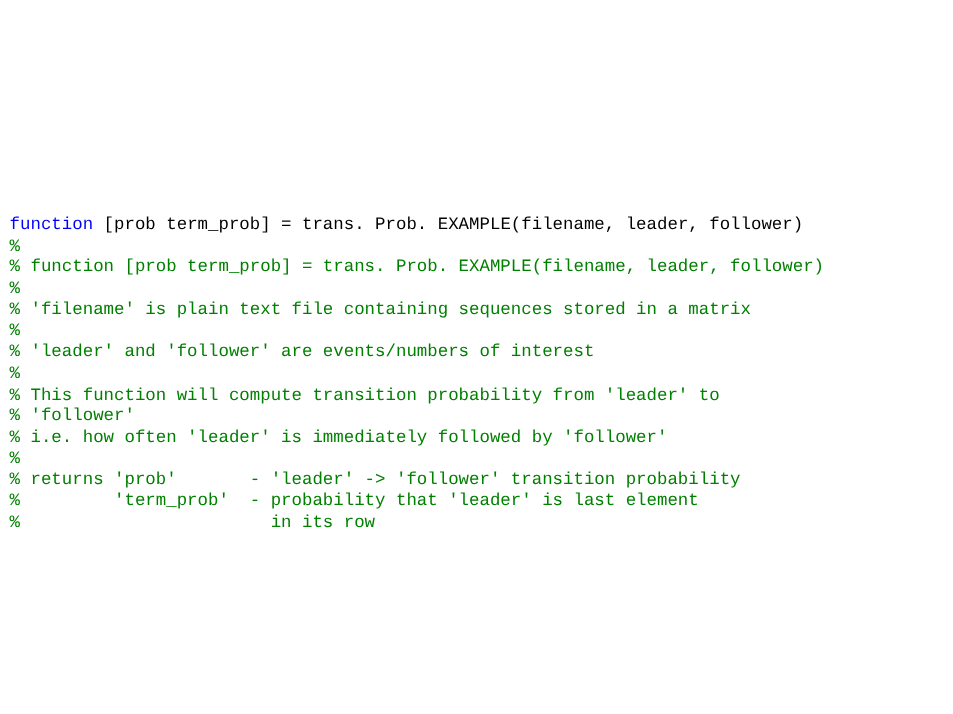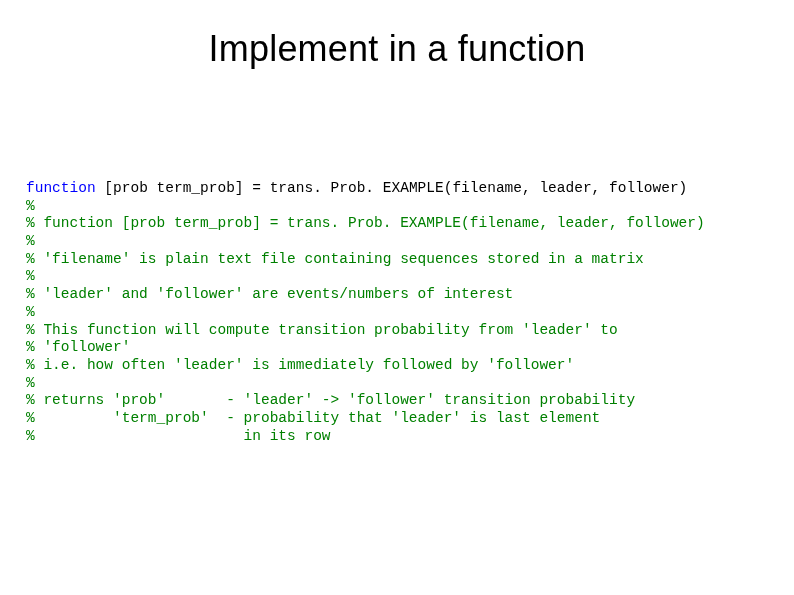--- a/index.html
+++ b/index.html
@@ -21,35 +21,34 @@
     font-size: 36px;
     font-weight: 400;
     color: #000000;
     text-align: center;
     padding-top: 28px;
     letter-spacing: 0.2px;
   }
   .code-block {
     position: absolute;
     top: 180px;
-    left: 26px;
+    left: 8px;
     font-family: "Courier New", Courier, monospace;
     font-size: 14.5px;
     line-height: 1.22;
     white-space: pre;
     color: #000000;
   }
   .kw { color: #0000ff; }
   .com { color: #008000; }
 </style>
 </head>
 <body>
 
 <div class="slide">
-  <div class="title">Implement in a function</div>
 
   <div class="code-block"><span class="kw">function </span><span>[prob term_prob] = trans. Prob. EXAMPLE(filename, leader, follower)</span>
 <span class="com">%</span>
 <span class="com">% function [prob term_prob] = trans. Prob. EXAMPLE(filename, leader, follower)</span>
 <span class="com">%</span>
 <span class="com">% 'filename' is plain text file containing sequences stored in a matrix</span>
 <span class="com">%</span>
 <span class="com">% 'leader' and 'follower' are events/numbers of interest</span>
 <span class="com">%</span>
 <span class="com">% This function will compute transition probability from 'leader' to</span>

